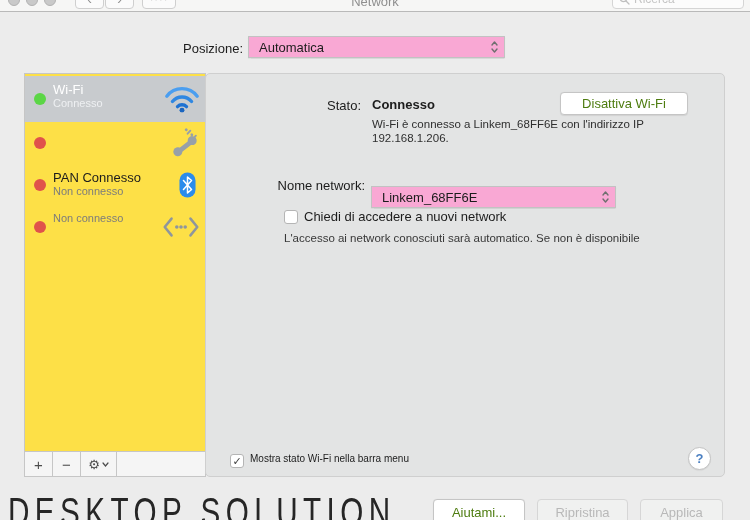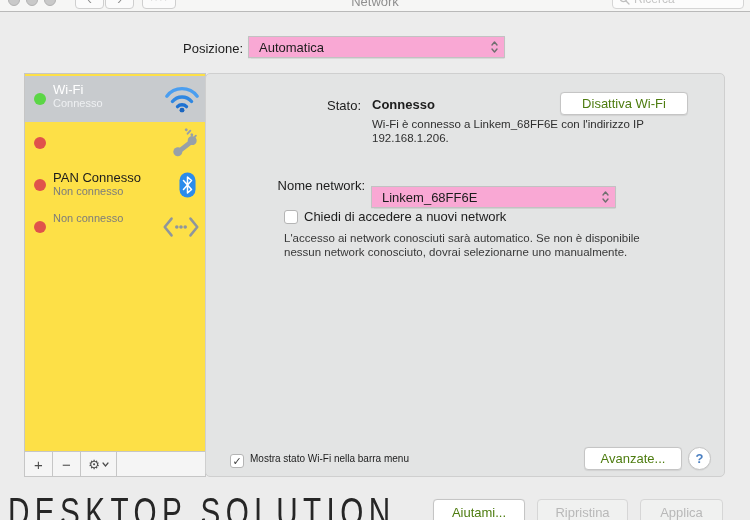--- a/index.html
+++ b/index.html
@@ -212,25 +212,23 @@
     <span class="dd-text">Linkem_68FF6E</span>
     <svg class="dd-chevrons" width="9" height="14" viewBox="0 0 9 14">
       <path d="M2 5 L4.5 2 L7 5" fill="none" stroke="#6f6f6f" stroke-width="1.4" stroke-linecap="round" stroke-linejoin="round"></path>
       <path d="M2 9 L4.5 12 L7 9" fill="none" stroke="#6f6f6f" stroke-width="1.4" stroke-linecap="round" stroke-linejoin="round"></path>
     </svg>
   </div>
   <div class="checkbox ask-box"></div>
   <div class="ask-label">Chiedi di accedere a nuovi network</div>
   <div class="help-text">
     <div>L'accesso ai network conosciuti sarà automatico. Se non è disponibile</div>
-    <div>nessun network conosciuto, dovrai selezionarne uno manualmente.</div>
   </div>
   <div class="checkbox mostra-box checked">✓</div>
   <div class="mostra-label">Mostra stato Wi-Fi nella barra menu</div>
-  <div class="btn advanced-btn">Avanzate...</div>
   <div class="help-circle">?</div>
 </div>
 
 <div class="btn f-btn helpme-btn">Aiutami...</div>
 <div class="btn f-btn revert-btn disabled">Ripristina</div>
 <div class="btn f-btn apply-btn disabled">Applica</div>
 
 <div class="watermark">DESKTOP SOLUTION</div>
 
 </body></html>

